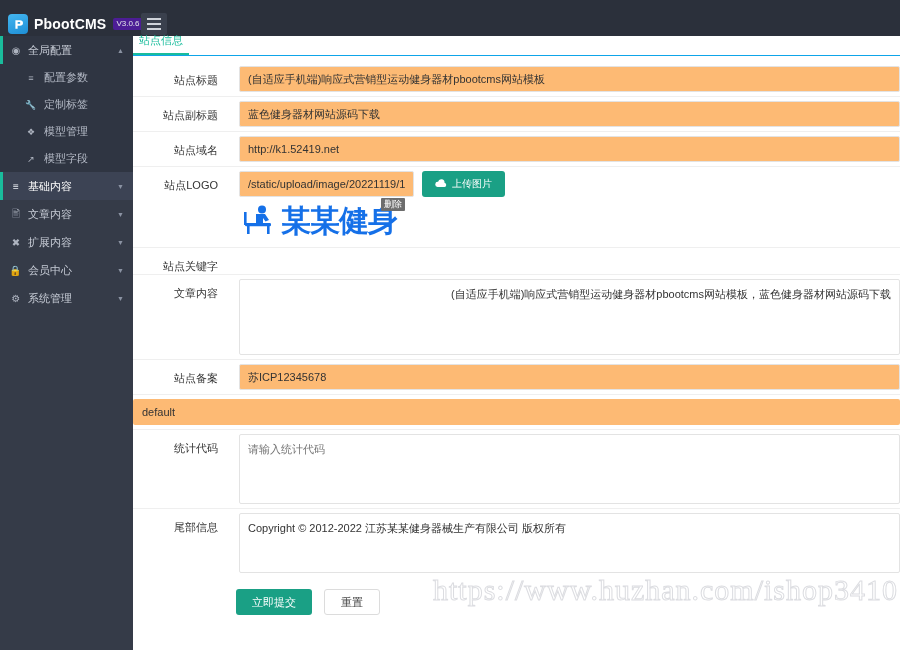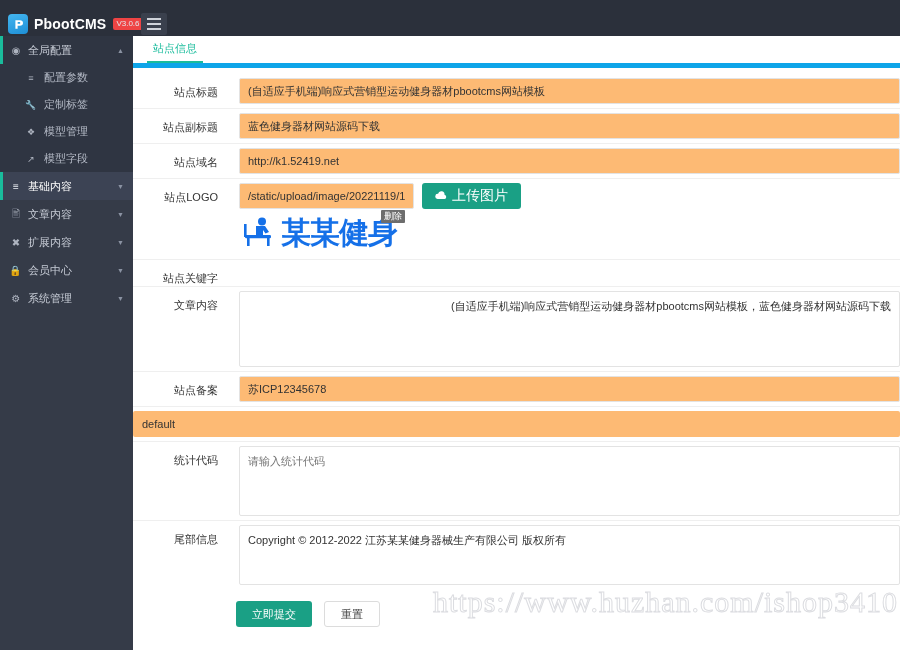--- a/index.html
+++ b/index.html
@@ -29,21 +29,21 @@
     background: linear-gradient(160deg, #44b6f0 0%, #1e8fd6 100%);
     display: flex; align-items: center; justify-content: center;
     flex: 0 0 auto;
   }
   .brand-logo svg { display: block; }
   .brand-name {
     color: #ffffff; font-size: 14px; font-weight: bold;
     letter-spacing: .2px; white-space: nowrap;
   }
   .version-badge {
-    background: #ef4444; color: #e3e6ea;
+    background: #4c1d95; color: #e3e6ea;
     font-size: 8px; line-height: 10px;
     padding: 1px 3px; border-radius: 2px;
     margin-left: 1px; white-space: nowrap;
   }
   .hamburger {
     width: 26px; height: 22px; margin-left: 8px;
     background: #3a404d; border-radius: 2px;
     display: flex; flex-direction: column;
     align-items: center; justify-content: center; gap: 3px;
     cursor: pointer;
@@ -92,23 +92,23 @@
   }
   .subnav-item .nav-ico { margin-right: 6px; font-size: 9px; }
 
   
   .content {
     position: absolute; top: 36px; left: 133px;
     width: 767px; height: 614px;
     background: #ffffff;
   }
   .tabbar {
-    height: 32px; padding-left: 14px;
+    height: 20px; 
     display: flex; align-items: flex-end;
-    border-bottom: 5px solid #0ea5e9;
+    border-bottom: 1px solid #0ea5e9;
   }
   .tab {
     color: #1abc9c; font-size: 11px;
     padding: 0 6px 5px 6px;
     border-bottom: 2px solid #1abc9c;
     cursor: pointer;
   }
 
   .form { padding-top: 6px; }
   .row {
@@ -145,21 +145,21 @@
     padding: 6px 8px; outline: none; resize: none;
     line-height: 16px;
   }
 
   .logo-row { display: flex; align-items: center; gap: 8px; }
   .logo-input { width: 175px; flex: 0 0 175px; }
   .btn-upload {
     display: inline-flex; align-items: center; gap: 5px;
     height: 26px; padding: 0 13px;
     background: #1aa085; border: none; border-radius: 3px;
-    color: #ffffff; font-size: 14px; cursor: pointer;
+    color: #ffffff; font-size: 10px; cursor: pointer;
     font-family: inherit; white-space: nowrap;
   }
   .btn-upload svg { display:block; }
 
   .logo-preview {
     position: relative; margin: 6px 0 4px 4px;
     display: inline-block;
   }
   .logo-art {
     display: flex; align-items: center; gap: 4px;

